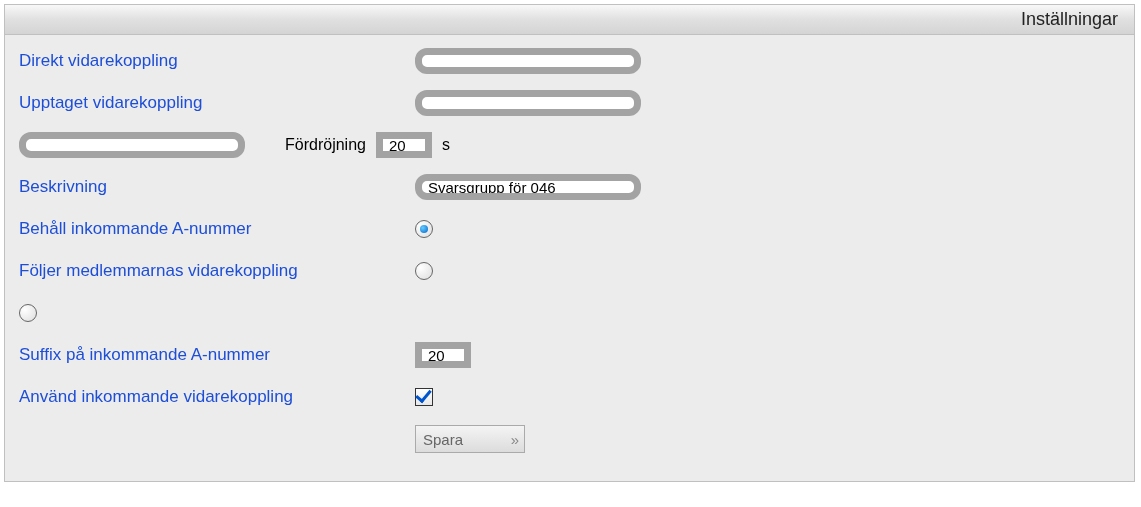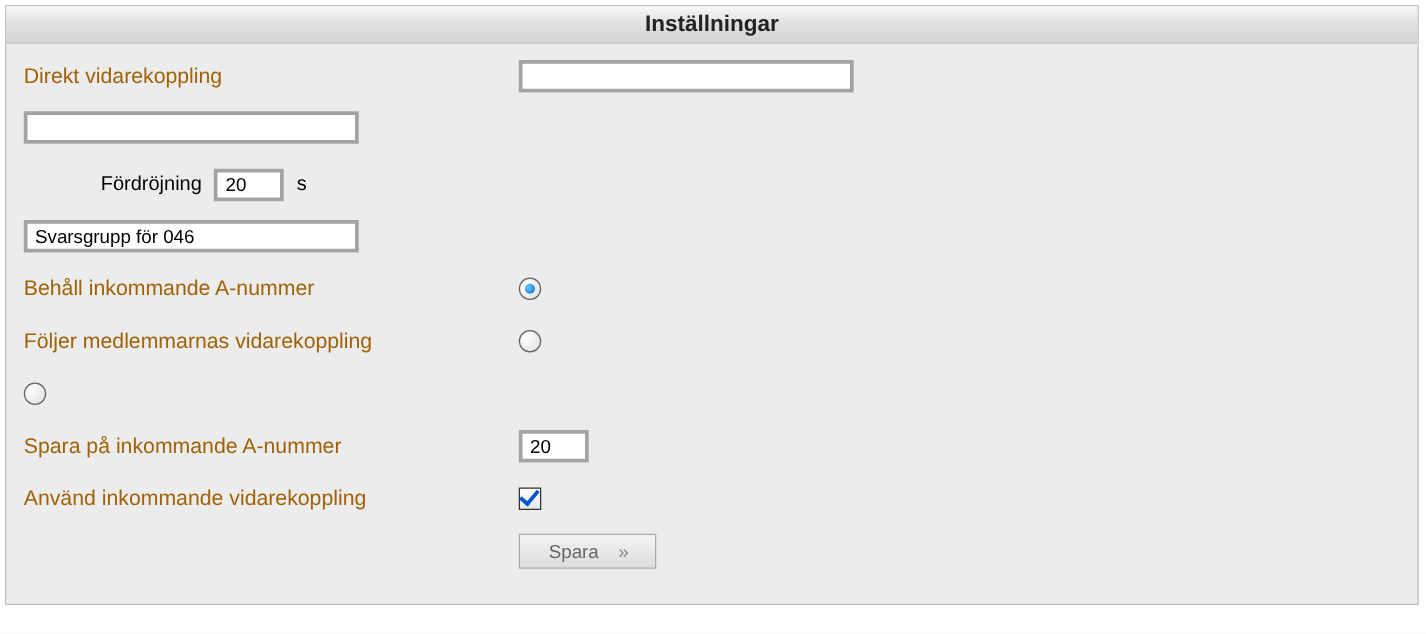--- a/index.html
+++ b/index.html
@@ -10,56 +10,55 @@
       padding: 4px;
     }
     .panel {
       width: 1131px;
       border: 1px solid #c0c0c0;
       background: #ececec;
     }
     .panel-header {
       background: linear-gradient(to bottom, #f8f8f8 0%, #e0e0e0 50%, #d4d4d4 100%);
       border-bottom: 1px solid #c0c0c0;
-      text-align: center;
-      font-weight: bold;
+      text-align: right;
+      font-weight: normal;
       font-size: 18px;
-      padding: 4px 0;
+      padding: 4px 16px;
       color: #222;
     }
     .panel-body {
       padding: 12px 14px 14px 14px;
     }
     .row {
       display: flex;
       align-items: center;
       margin-bottom: 14px;
       min-height: 28px;
     }
     .label-col {
       width: 396px;
       flex-shrink: 0;
-      color: #a16207;
+      color: #1d4ed8;
       font-size: 17px;
     }
     .input-col {
       display: flex;
       align-items: center;
       gap: 20px;
-      flex-direction: column;
     }
     input[type="text"] {
       height: 26px;
-      border: 3px solid #a3a3a3;
+      border: 7px solid #a3a3a3;
       background: #fff;
       font-size: 15px;
       padding: 2px 6px;
       font-family: inherit;
     }
-    .w-wide { width: 268px; }
+    .w-wide { width: 226px; border-radius: 12px; }
     .w-small { width: 56px; }
     .delay-group {
       display: flex;
       align-items: center;
       gap: 10px;
       margin-left: 20px;
     }
     .radio {
       width: 18px;
       height: 18px;
@@ -101,21 +100,21 @@
       transform: rotate(40deg);
     }
     .save-btn {
       height: 28px;
       width: 110px;
       border: 1px solid #aaa;
       background: linear-gradient(to bottom, #f4f4f4, #dcdcdc);
       font-size: 15px;
       color: #666;
       text-align: left;
-      padding: 0 23px;
+      padding: 0 7px;
       cursor: pointer;
       display: inline-flex;
       align-items: center;
       justify-content: space-between;
       font-family: inherit;
     }
     .save-btn .arrows {
       color: #888;
       letter-spacing: -2px;
     }
@@ -127,33 +126,40 @@
   <div class="panel-header">Inställningar</div>
   <div class="panel-body">
 
     <div class="row">
       <div class="label-col">Direkt vidarekoppling</div>
       <div class="input-col">
         <input type="text" class="w-wide" value="" style="">
       </div>
     </div>
 
+    <div class="row">
+      <div class="label-col">Upptaget vidarekoppling</div>
+      <div class="input-col">
+        <input type="text" class="w-wide" value="" style="">
+      </div>
+    </div>
 
     <div class="row">
       <div class="input-col">
         <input type="text" class="w-wide" value="" style="">
         <div class="delay-group">
           <span>Fördröjning</span>
           <input type="text" class="w-small" value="20" style="">
           <span>s</span>
         </div>
       </div>
     </div>
 
     <div class="row">
+      <div class="label-col">Beskrivning</div>
       <div class="input-col">
         <input type="text" class="w-wide" value="Svarsgrupp för 046" style="">
       </div>
     </div>
 
     <div class="row">
       <div class="label-col">Behåll inkommande A-nummer</div>
       <div class="input-col">
         <span class="radio selected"></span>
       </div>
@@ -166,21 +172,21 @@
       </div>
     </div>
 
     <div class="row">
       <div class="input-col">
         <span class="radio"></span>
       </div>
     </div>
 
     <div class="row">
-      <div class="label-col">Spara på inkommande A-nummer</div>
+      <div class="label-col">Suffix på inkommande A-nummer</div>
       <div class="input-col">
         <input type="text" class="w-small" value="20" style="">
       </div>
     </div>
 
     <div class="row">
       <div class="label-col">Använd inkommande vidarekoppling</div>
       <div class="input-col">
         <span class="checkbox checked"></span>
       </div>

